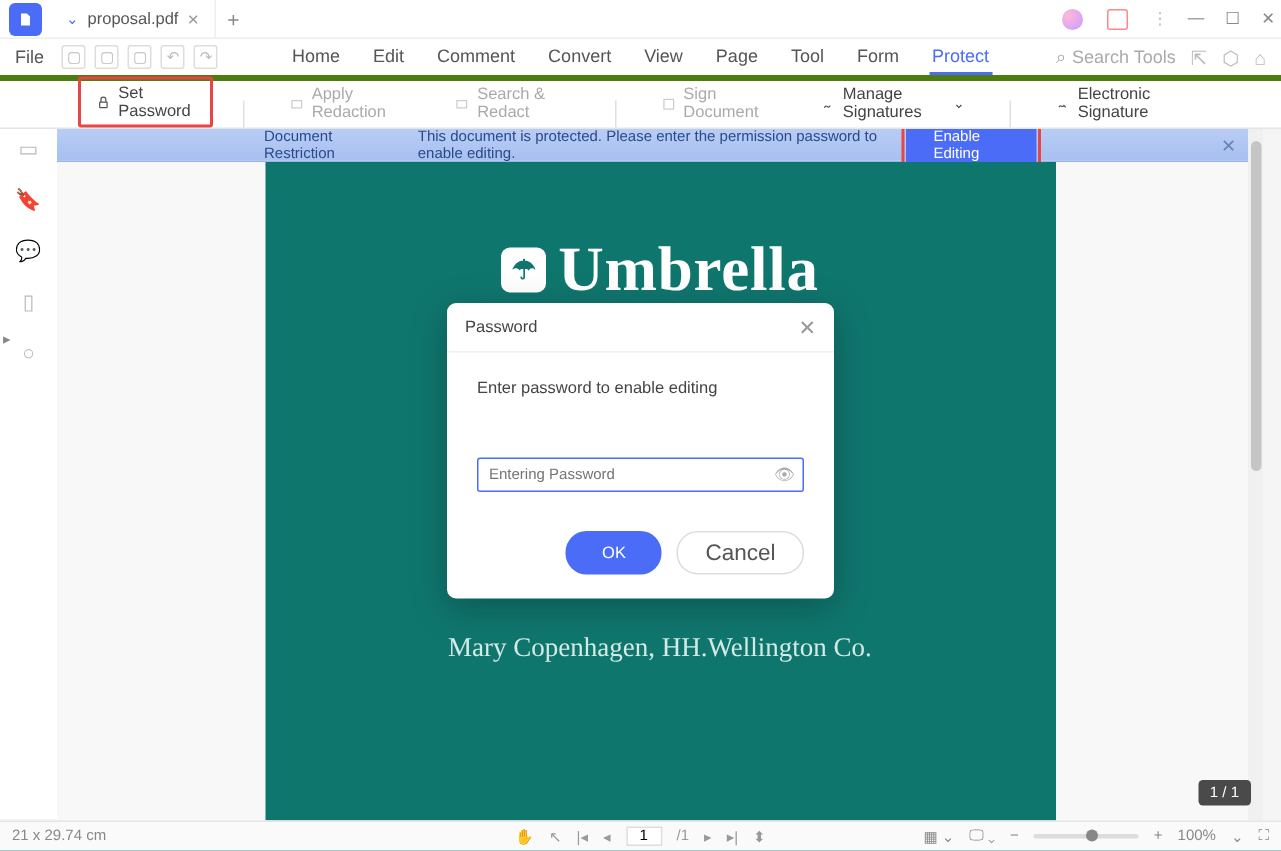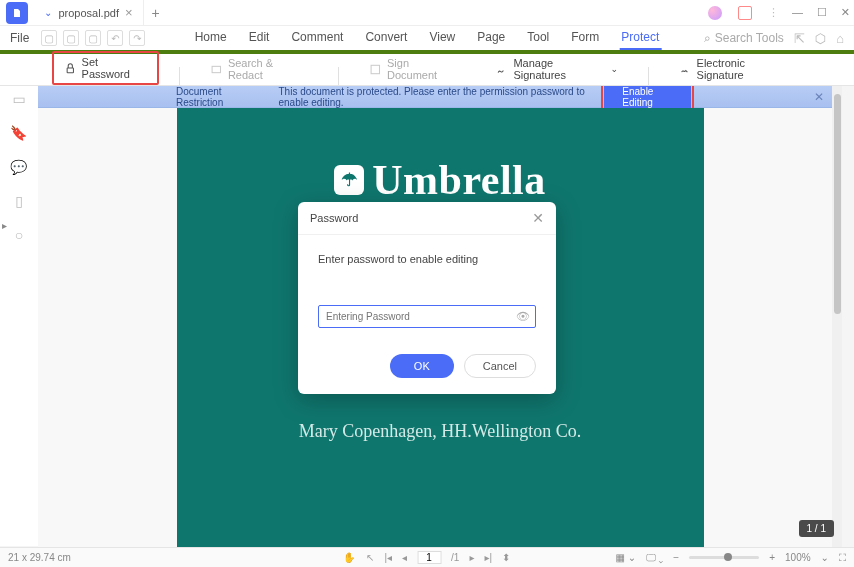--- a/index.html
+++ b/index.html
@@ -64,21 +64,21 @@
 .dialog-overlay { position: absolute; left: 50%; top: 202px; transform: translateX(-50%); width: 258px; background: #fff; border-radius: 6px; box-shadow: 0 6px 24px rgba(0,0,0,0.25); z-index: 100; }
 .dialog-header { display: flex; align-items: center; justify-content: space-between; padding: 8px 12px; font-size: 11px; color: #444; border-bottom: 1px solid #f0f0f0; }
 .dialog-close { color: #999; font-size: 14px; cursor: pointer; }
 .dialog-body { padding: 18px 20px 10px 20px; }
 .dialog-body .prompt { font-size: 11px; color: #444; margin-bottom: 10px; }
 .pwd-input { width: 100%; border: 1px solid #4a6cf7; border-radius: 2px; padding: 5px 24px 5px 7px; font-size: 10px; color: #999; outline: none; position: relative; }
 .pwd-wrap { position: relative; margin-top: 40px; }
 .eye-icon { position: absolute; right: 6px; top: 5px; color: #aaa; font-size: 11px; }
 .dialog-buttons { display: flex; gap: 10px; justify-content: flex-end; padding: 16px 20px 16px 20px; }
 .btn-ok { background: #4a6cf7; color: #fff; border: none; border-radius: 14px; padding: 5px 24px; font-size: 11px; cursor: pointer; }
-.btn-cancel { background: #fff; color: #555; border: 1px solid #ddd; border-radius: 14px; padding: 5px 18px; font-size: 11px; cursor: pointer; }
+.btn-cancel { background: #fff; color: #555; border: 1px solid #ddd; border-radius: 14px; padding: 5px 18px; font-size: 15px; cursor: pointer; }
 
 
 .page-badge { position: absolute; right: 20px; bottom: 30px; background: #4a4a4a; color: #fff; font-size: 10px; padding: 3px 8px; border-radius: 3px; z-index: 50; }
 
 
 .statusbar { position: absolute; bottom: 0; left: 0; right: 0; height: 20px; background: #fafafa; border-top: 1px solid #e5e5e5; display: flex; align-items: center; font-size: 10px; color: #888; padding: 0 8px; }
 .sb-center { position: absolute; left: 50%; transform: translateX(-50%); display: flex; align-items: center; gap: 10px; }
 .sb-center span, .sb-center div { color: #999; }
 .sb-page-input { border: 1px solid #ddd; padding: 0 4px; width: 24px; font-size: 10px; text-align: center; }
 .sb-right { margin-left: auto; display: flex; align-items: center; gap: 10px; }
@@ -145,20 +145,26 @@
 
 <div class="toolbar">
   <div class="tb-item enabled set-password-hl">
     <svg class="icon" viewBox="0 0 24 24" fill="none" stroke="#555" stroke-width="2">
         <rect x="6" y="11" width="12" height="9" rx="1"></rect>
         <path d="M8 11V7a4 4 0 0 1 8 0v4"></path>
       </svg>
     <span>Set Password</span>
   </div>
   <div class="tb-sep"></div>
+  <div class="tb-item">
+    <svg class="icon" viewBox="0 0 24 24" fill="none" stroke="#ccc" stroke-width="2">
+        <rect x="4" y="6" width="16" height="12"></rect>
+      </svg>
+    <span>Apply Redaction</span>
+  </div>
   <div class="tb-item">
     <svg class="icon" viewBox="0 0 24 24" fill="none" stroke="#ccc" stroke-width="2">
         <rect x="4" y="6" width="16" height="12"></rect>
       </svg>
     <span>Search &amp; Redact</span>
   </div>
   <div class="tb-sep"></div>
   <div class="tb-item">
     <svg class="icon" viewBox="0 0 24 24" fill="none" stroke="#ccc" stroke-width="2">
         <rect x="4" y="4" width="16" height="16"></rect>

